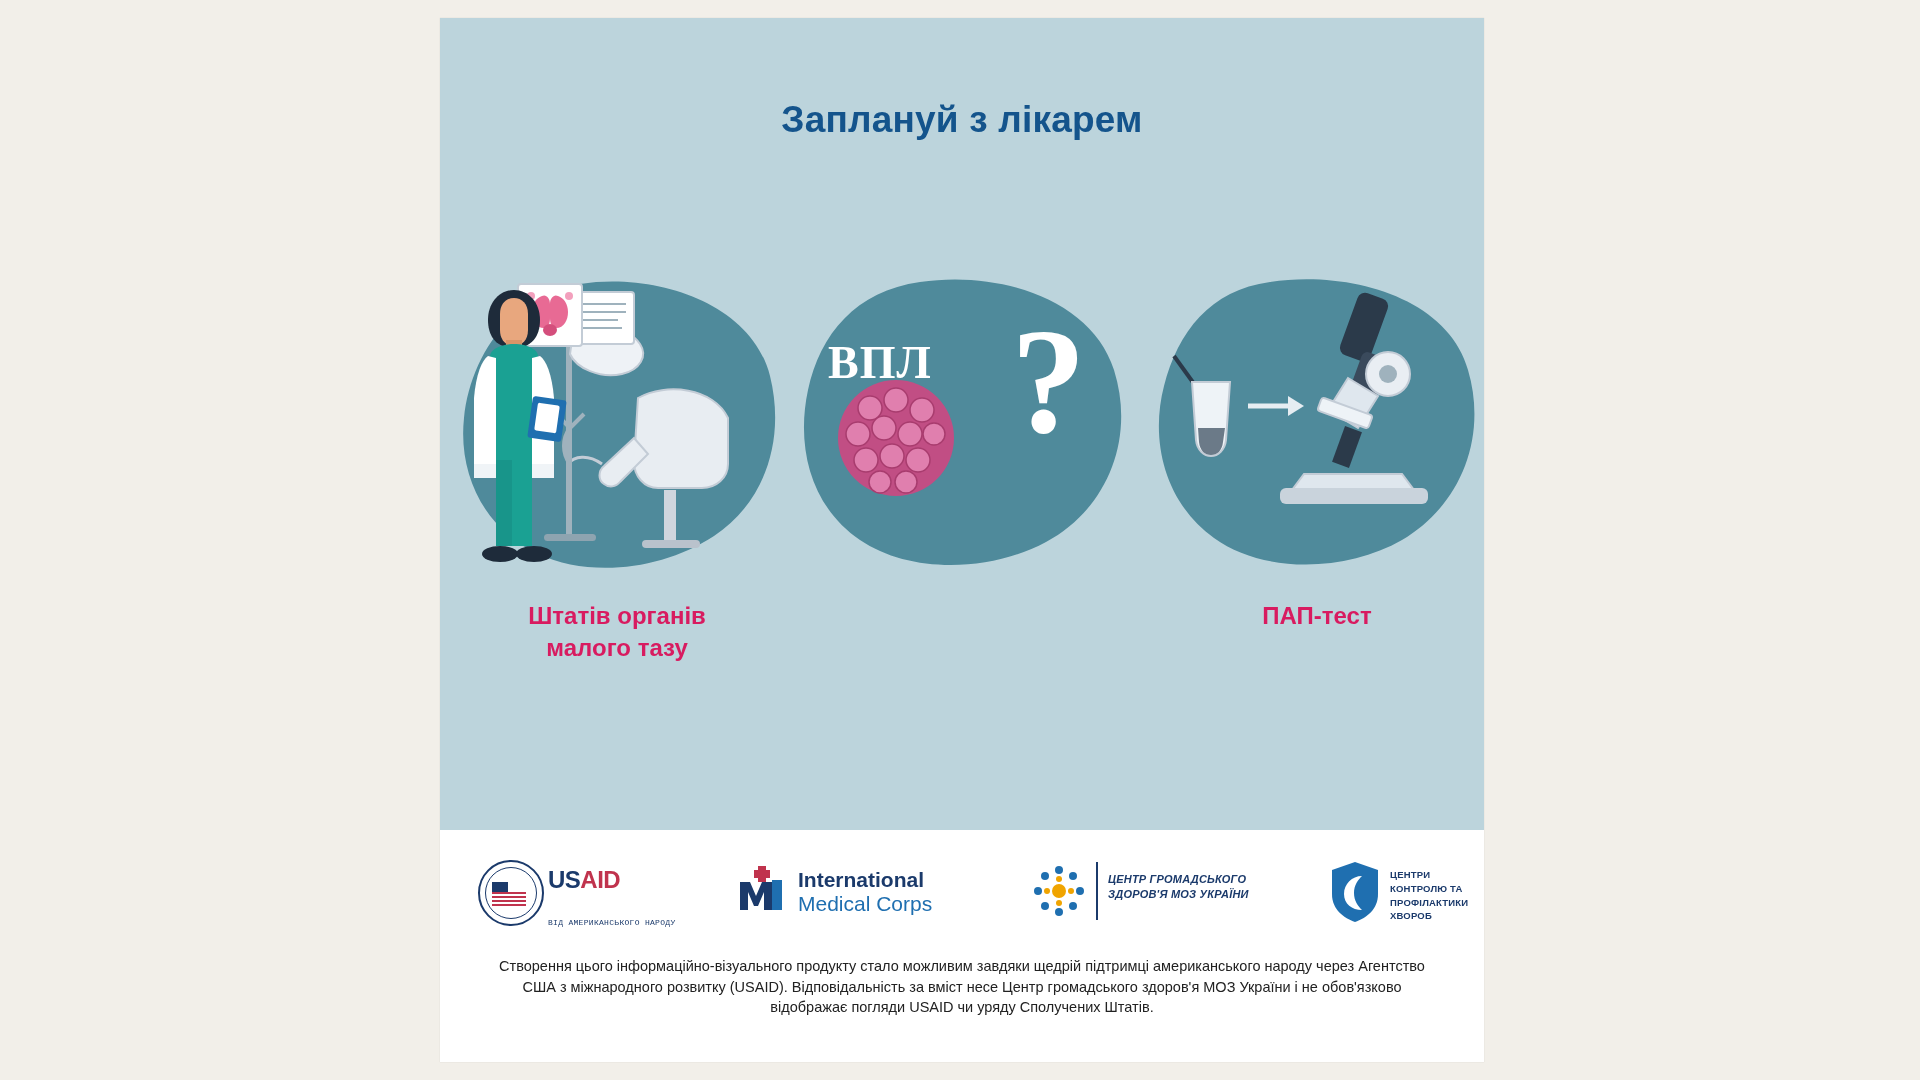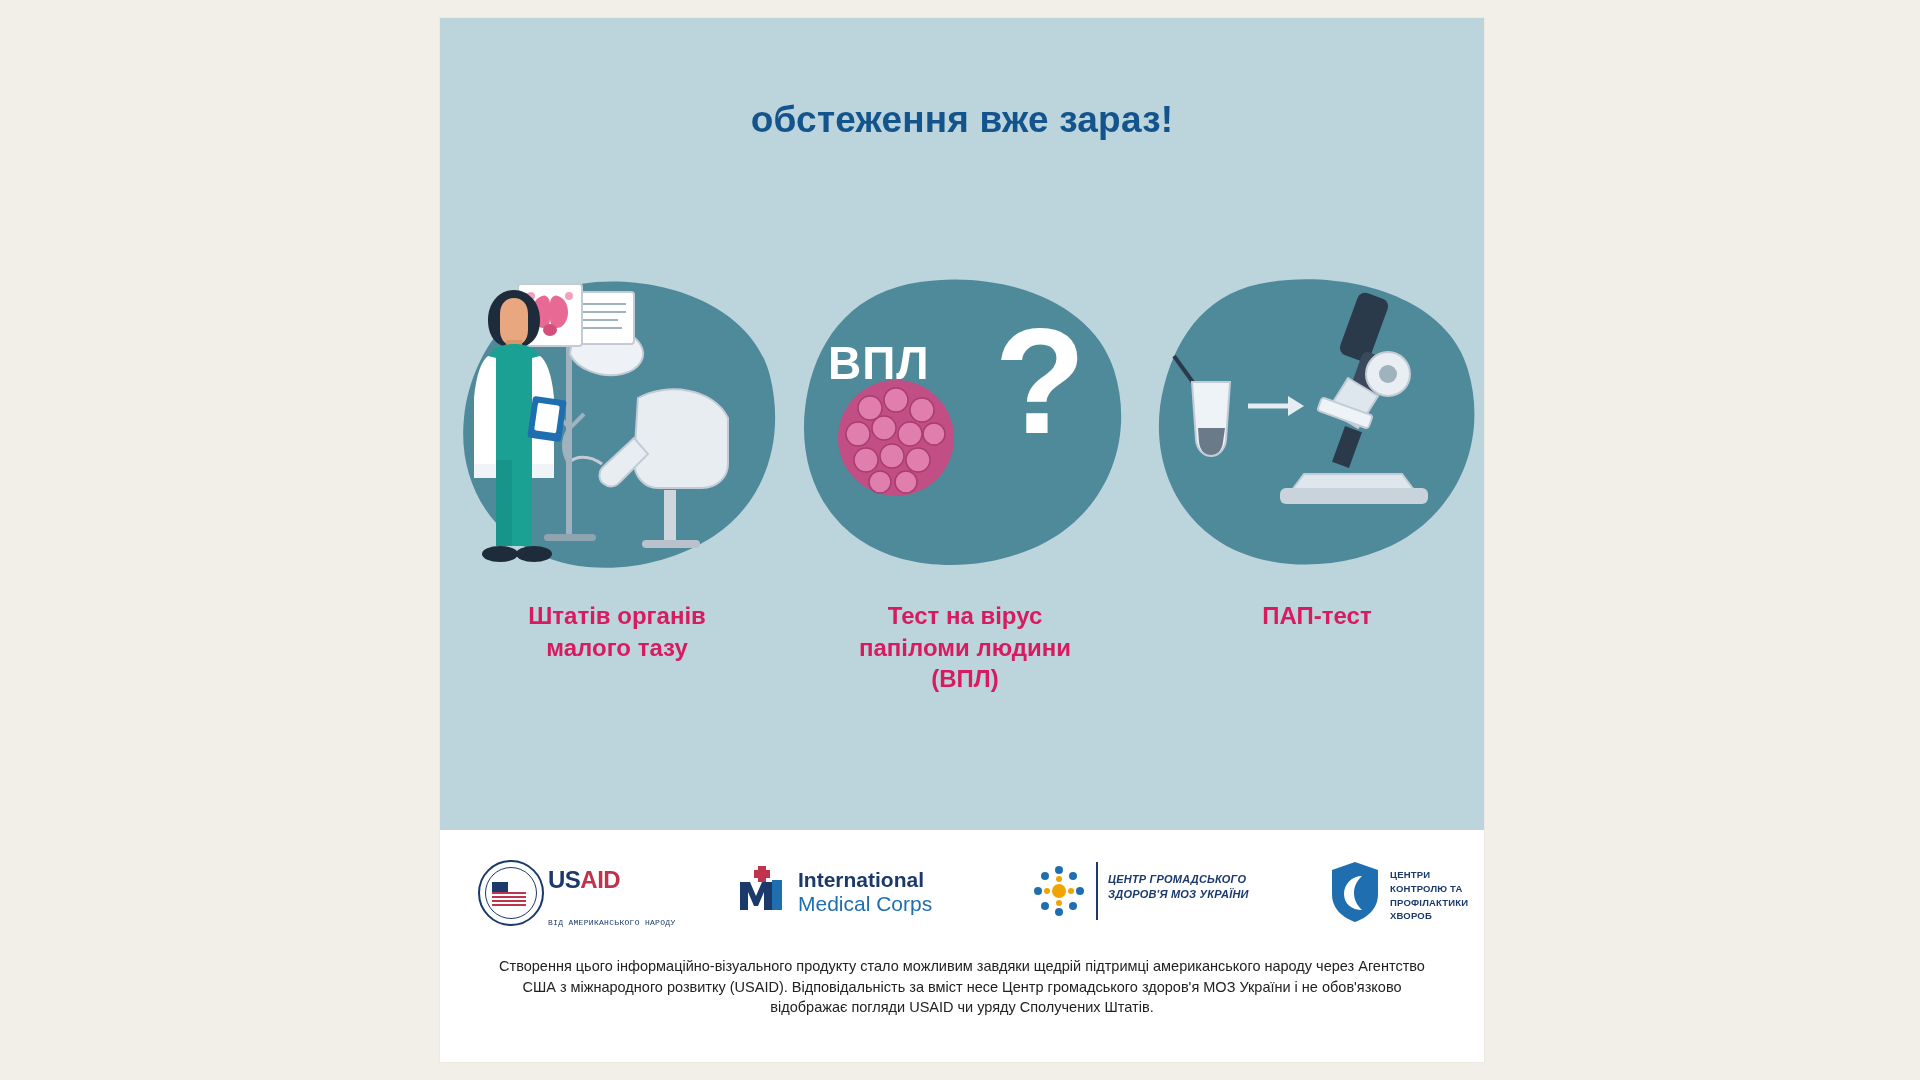--- a/index.html
+++ b/index.html
@@ -54,21 +54,21 @@
     width: 1044px;
     height: 440px;
   }
   .card {
     position: absolute;
     top: 0;
     width: 330px;
     height: 330px;
   }
   .card.c1 { left: 12px; }
-  .card.c2 { left: 360px; }
+  .card.c2 { left: 360px; font-family: Liberation Serif, serif; }
   .card.c3 { left: 712px; }
 
   .blob {
     position: absolute;
     left: 0;
     top: 0;
     width: 330px;
     height: 310px;
   }
   .blob svg { display: block; width: 330px; height: 310px; }
@@ -198,21 +198,21 @@
 </head>
 <body>
 
 <div class="page">
 
   <div class="poster">
 
     <div class="hero">
 
       <div class="headline">
-        <div>обстеження вже зараз!</div>
+        <div>Заплануй з лікарем</div>
       </div>
 
       <div class="cards">
 
         <div class="card c1">
           <div class="blob">
             <svg viewBox="0 0 330 310" xmlns="http://www.w3.org/2000/svg">
               <path d="M128 6 C205 -6 300 26 318 98 C334 163 312 225 262 258 C210 292 138 300 86 276 C32 251 6 196 12 140 C18 80 58 17 128 6 Z" fill="#4f8a9b"></path>
             </svg>
           </div>
@@ -298,25 +298,20 @@
                   <circle cx="92" cy="178" r="12"></circle>
                     <circle cx="118" cy="182" r="12"></circle>
                   <circle cx="80" cy="204" r="11"></circle>
                     <circle cx="106" cy="204" r="11"></circle>
                 </g>
               </g>
             </svg>
           </div>
           <div class="hpv-label">ВПЛ</div>
           <div class="qmark">?</div>
-          <div class="caption">
-            <div>Тест на вірус</div>
-            <div>папіломи людини</div>
-            <div>(ВПЛ)</div>
-          </div>
         </div>
 
         <div class="card c3">
           <div class="blob">
             <svg viewBox="0 0 330 310" xmlns="http://www.w3.org/2000/svg">
               <path d="M118 4 C198 -8 296 20 316 92 C336 160 308 228 250 262 C194 294 112 296 62 260 C12 224 -2 162 12 108 C26 54 58 12 118 4 Z" fill="#4f8a9b"></path>
             </svg>
           </div>
           <div class="art">
             <svg viewBox="0 0 330 310" xmlns="http://www.w3.org/2000/svg">

